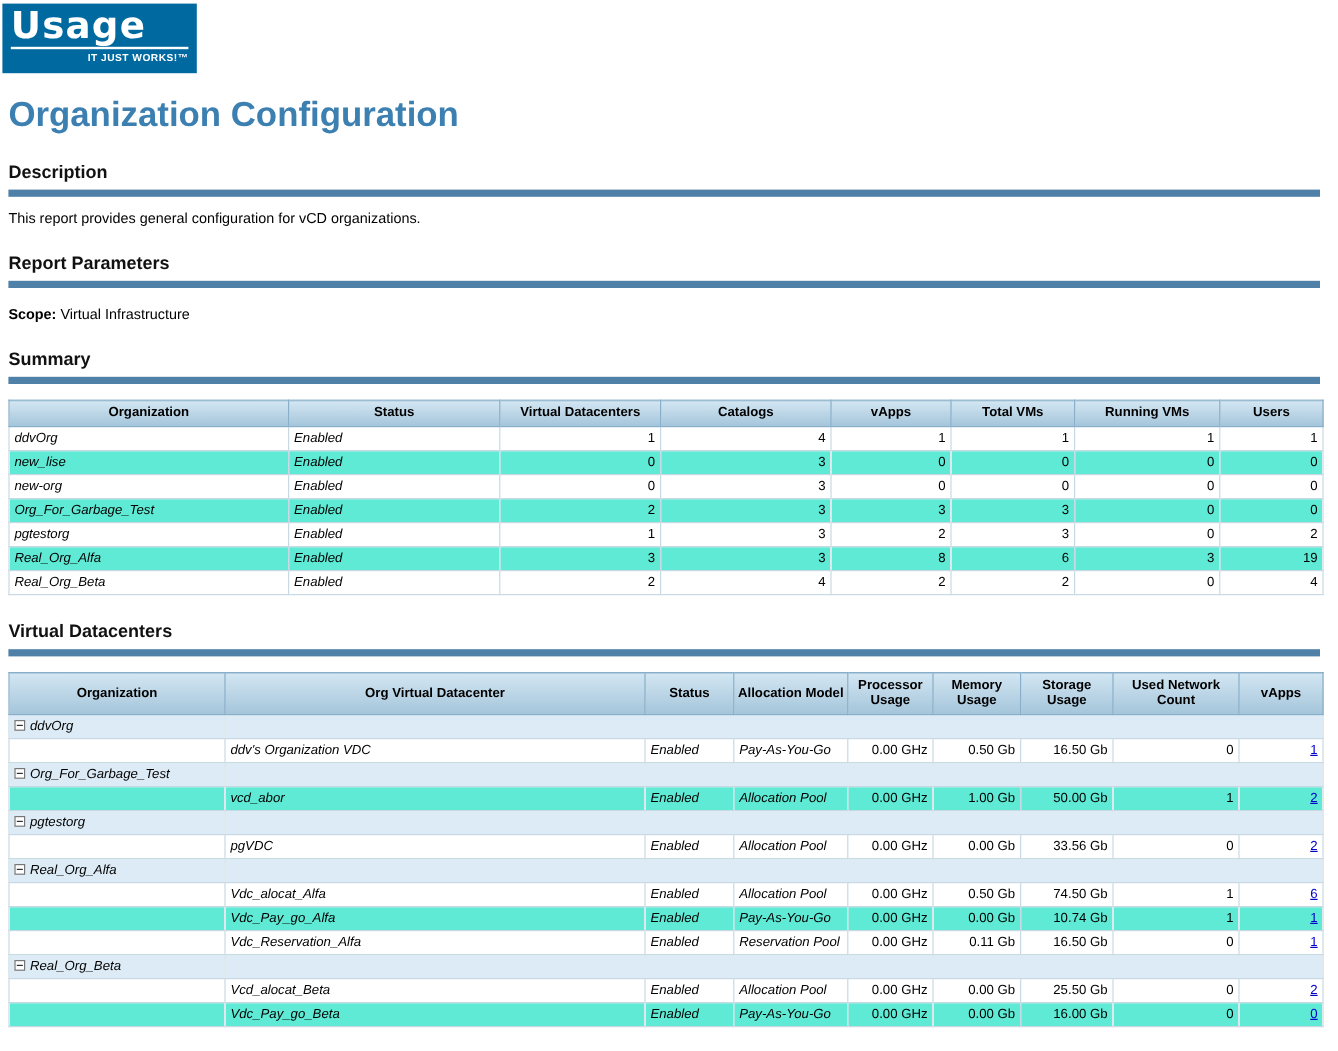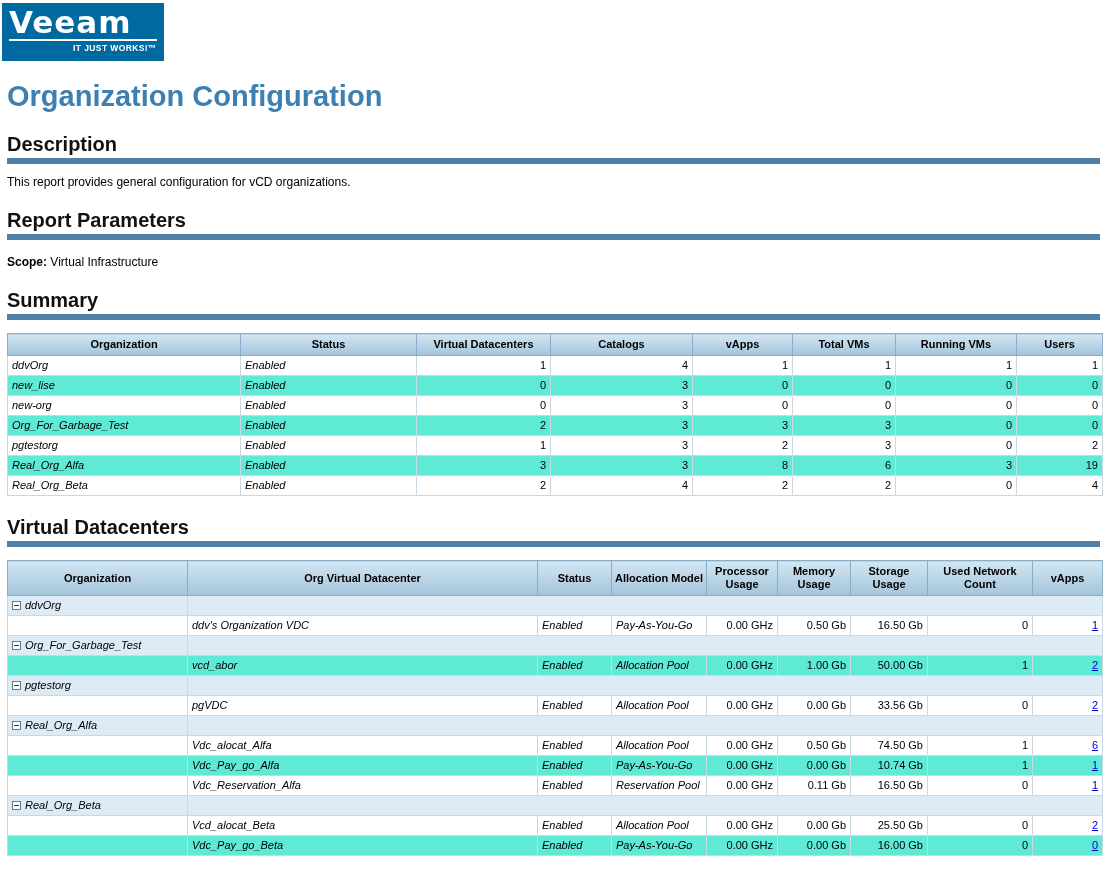--- a/index.html
+++ b/index.html
@@ -34,21 +34,21 @@
   }
   .logo-rule{height:2px;background:#fff;margin:1px 0 2px 0;}
   .logo-tagline{font-size:8.5px;font-weight:bold;text-align:right;letter-spacing:.4px;}
 
   .page-title{
     color:var(--title-blue);
     font-size:29px;font-weight:bold;
     margin:18px 0 0 5px;line-height:34px;
   }
   .section-heading{
-    font-size:20px;font-weight:bold;color:#111;
+    font-size:15px;font-weight:bold;color:#111;
     margin:22px 0 0 5px;line-height:18px;
   }
   .section-bar{
     height:6px;background:var(--accent-bar);
     margin:5px 15px 0 5px;
   }
   .body-text{font-size:12px;margin:11px 15px 0 5px;}
   .scope-line{font-size:12px;margin:15px 15px 0 5px;}
   .scope-line b{font-weight:bold;}
 
@@ -85,21 +85,21 @@
     content:"";position:absolute;left:1px;right:1px;top:3px;height:1px;background:#2f2f2f;
   }
   .group-label{font-size:11px;}
 </style>
 </head>
 <body>
 
 <div class="page">
 
   <div class="logo">
-    <div class="logo-brand">Veeam</div>
+    <div class="logo-brand">Usage</div>
     <div class="logo-rule"></div>
     <div class="logo-tagline">IT JUST WORKS!™</div>
   </div>
 
   <h1 class="page-title">Organization Configuration</h1>
 
   <h2 class="section-heading">Description</h2>
   <div class="section-bar"></div>
   <p class="body-text">This report provides general configuration for vCD organizations.</p>
 

